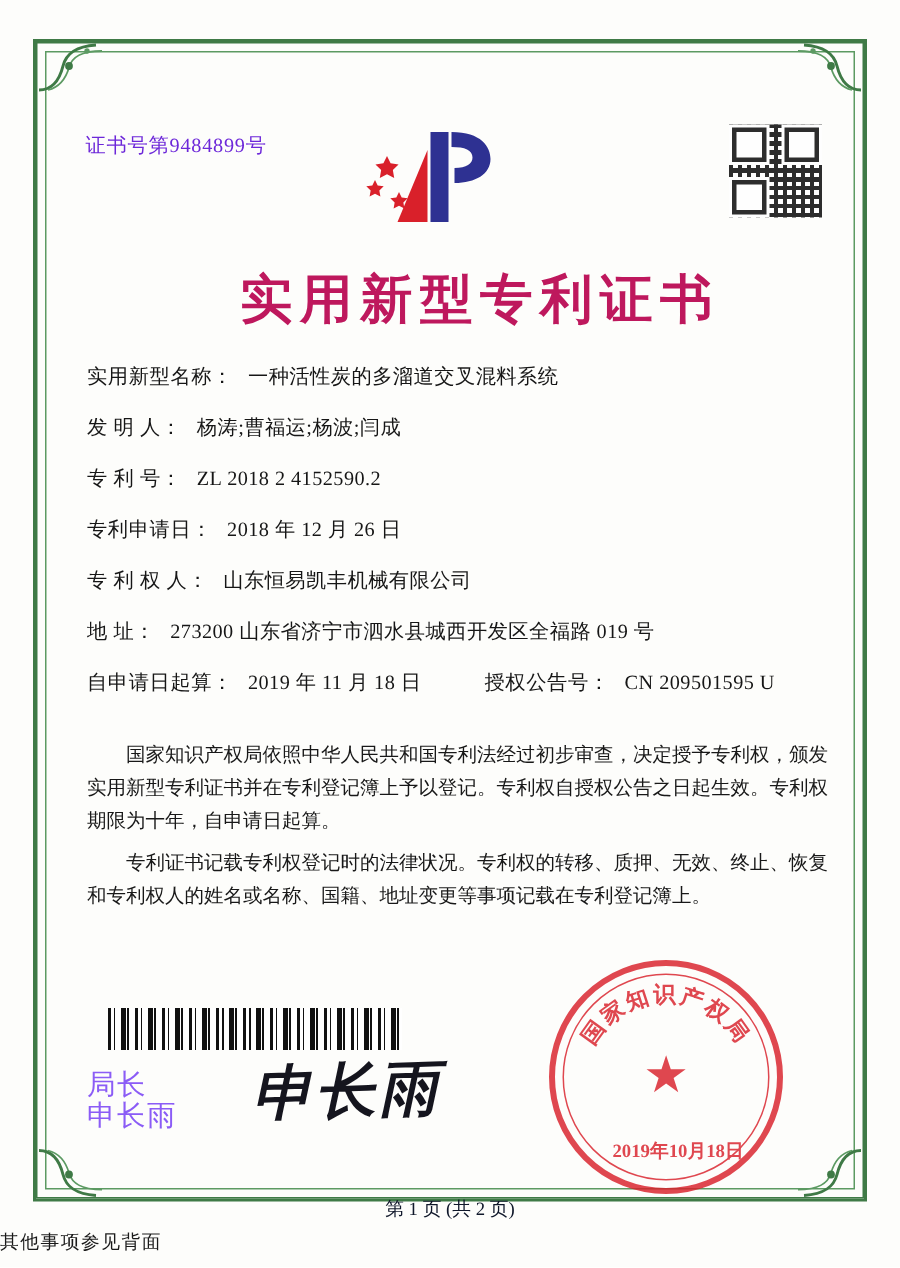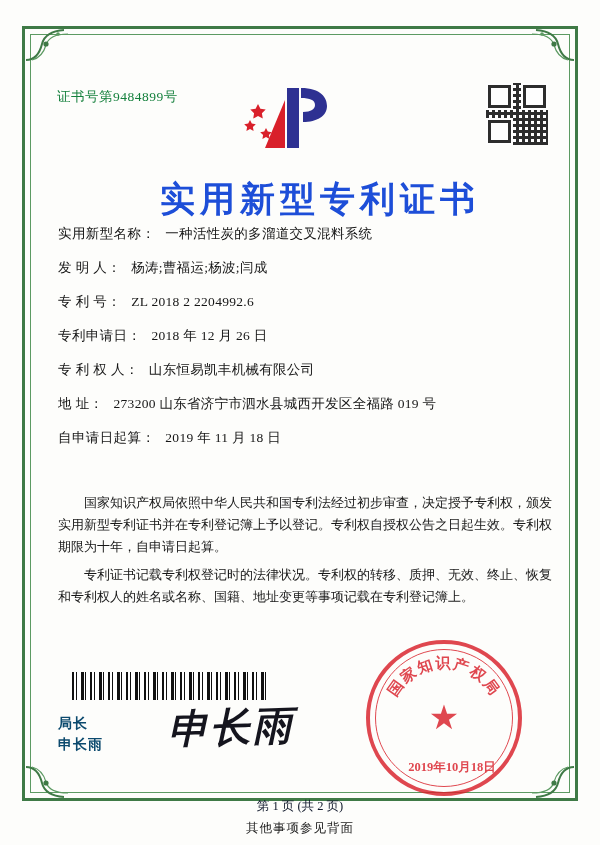--- a/index.html
+++ b/index.html
@@ -49,21 +49,21 @@
   .corner.bl { left: 24px; bottom: 46px; transform: scaleY(-1); }
   .corner.br { right: 24px; bottom: 46px; transform: scale(-1,-1); }
 
   
   .cert-no {
     position: absolute;
     left: 57px;
     top: 88px;
     font-size: 13.5px;
     letter-spacing: 0.5px;
-    color: #15803d;
+    color: #6d28d9;
   }
   .qr {
     position: absolute;
     right: 52px;
     top: 83px;
     width: 62px;
     height: 62px;
     background:
       repeating-linear-gradient(90deg, #111 0 3px, transparent 3px 6px),
       repeating-linear-gradient(0deg, #111 0 3px, transparent 3px 6px);
@@ -100,31 +100,31 @@
 
   
   .main-title {
     position: absolute;
     left: 0; right: 0;
     top: 176px;
     text-align: center;
     font-size: 35px;
     font-weight: bold;
     letter-spacing: 5px;
-    color: #1d4ed8;
+    color: #be185d;
     font-family: "DejaVu Serif", "Liberation Serif", serif;
     margin-left: 40px;
   }
 
   
   .fields {
     position: absolute;
     left: 58px;
     right: 52px;
-    top: 226px;
+    top: 243px;
   }
   .frow {
     display: flex;
     align-items: baseline;
     font-size: 13.5px;
     line-height: 1.15;
     height: 34px;
     color: #161616;
   }
   .flabel {
@@ -169,25 +169,24 @@
       repeating-linear-gradient(90deg,
         #111 0 2px, #fff 2px 4px, #111 4px 5px, #fff 5px 9px,
         #111 9px 12px, #fff 12px 13px, #111 13px 14px, #fff 14px 18px);
   }
 
   
   .sig-label {
     position: absolute;
     left: 58px;
     top: 713px;
-    font-size: 14px;
+    font-size: 19px;
     line-height: 21px;
     letter-spacing: 1px;
-    color: #0c4a6e;
-    font-weight: bold;
+    color: #8b5cf6;
   }
   .sig-script {
     position: absolute;
     left: 168px;
     top: 700px;
     font-size: 40px;
     font-family: "DejaVu Serif", serif;
     font-style: italic;
     font-weight: bold;
     color: #15151e;
@@ -248,21 +247,20 @@
     left: 0; right: 0;
     top: 798px;
     text-align: center;
     font-size: 12.5px;
     color: #0f172a;
   }
   .footer-note {
     position: absolute;
     left: 0; right: 0;
     top: 820px;
-    text-align: center;
     font-size: 12.5px;
     letter-spacing: 1px;
     color: #1a1a1a;
   }
 </style>
 </head>
 <body>
 
 <div class="page">
 
@@ -324,37 +322,41 @@
     <div class="frow">
       <span class="flabel">实用新型名称：</span>
       <span class="fvalue">一种活性炭的多溜道交叉混料系统</span>
     </div>
     <div class="frow">
       <span class="flabel">发 明 人：</span>
       <span class="fvalue">杨涛;曹福运;杨波;闫成</span>
     </div>
     <div class="frow">
       <span class="flabel">专 利 号：</span>
-      <span class="fvalue">ZL 2018 2 2204992.6</span>
+      <span class="fvalue">ZL 2018 2 4152590.2</span>
     </div>
     <div class="frow">
       <span class="flabel">专利申请日：</span>
       <span class="fvalue">2018 年 12 月 26 日</span>
     </div>
     <div class="frow">
       <span class="flabel">专 利 权 人：</span>
       <span class="fvalue">山东恒易凯丰机械有限公司</span>
     </div>
     <div class="frow">
       <span class="flabel">地      址：</span>
       <span class="fvalue">273200 山东省济宁市泗水县城西开发区全福路 019 号</span>
     </div>
     <div class="frow split">
       <span class="flabel">自申请日起算：</span>
       <span class="fvalue">2019 年 11 月 18 日</span>
+      <span class="seg2">
+        <span class="flabel">授权公告号：</span>
+        <span class="fvalue">CN 209501595 U</span>
+      </span>
     </div>
   </div>
 
   <div class="body-text">
     <p>国家知识产权局依照中华人民共和国专利法经过初步审查，决定授予专利权，颁发实用新型专利证书并在专利登记簿上予以登记。专利权自授权公告之日起生效。专利权期限为十年，自申请日起算。</p>
     <p>专利证书记载专利权登记时的法律状况。专利权的转移、质押、无效、终止、恢复和专利权人的姓名或名称、国籍、地址变更等事项记载在专利登记簿上。</p>
   </div>
 
   <div class="barcode"></div>
 

